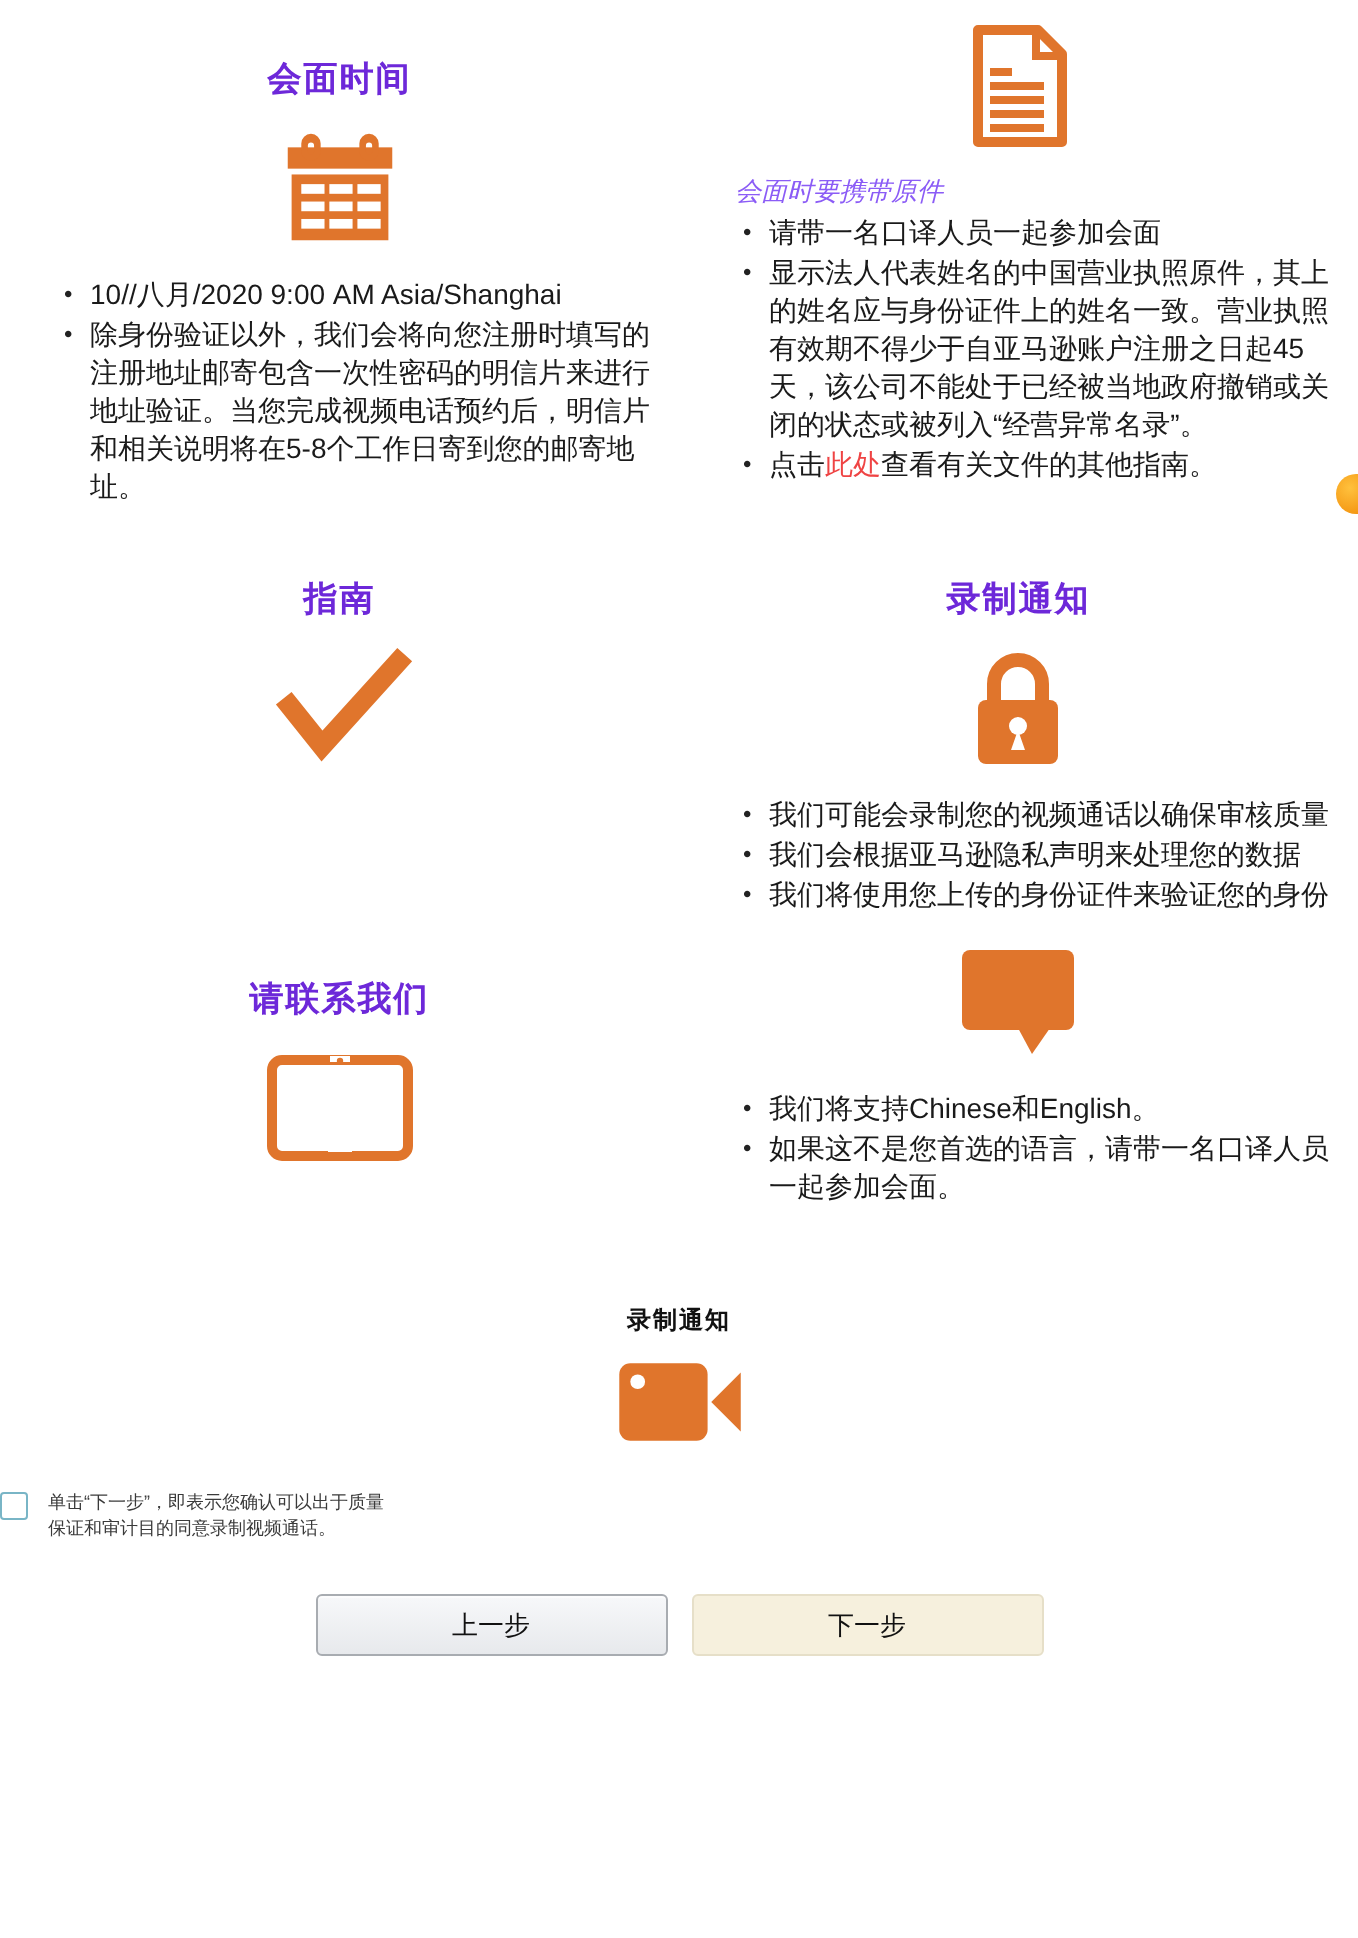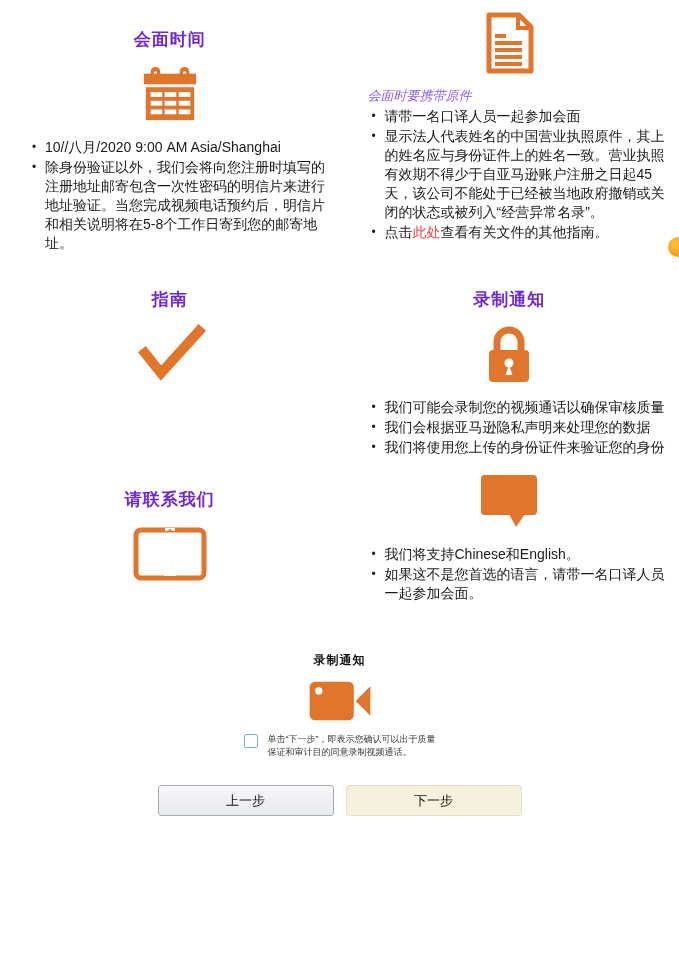--- a/index.html
+++ b/index.html
@@ -31,22 +31,22 @@
   ul.bullets li { position:relative; padding-left:15px; margin-bottom:1px; }
   ul.bullets li::before {
     content:"•"; position:absolute; left:2px; top:0; font-size:12px; color:#222;
   }
   .link { color:#ef4444; cursor:pointer; }
   
   .recording { text-align:center; margin-top:48px; }
   .recording-title { font-size:12px; font-weight:bold; letter-spacing:1px; }
   .recording .icon-wrap { height:48px; margin:8px 0 6px 0; }
   .consent-row {
-    display:flex; justify-content:center; align-items:flex-start; gap:10px;
-    margin-top:8px;
+    display:flex; align-items:flex-start; gap:10px;
+    margin-top:20px;
   }
   .checkbox {
     width:14px; height:14px; border:1px solid #79b5c6; border-radius:2px;
     background:#fff; margin-top:1px; flex:0 0 auto; cursor:pointer;
   }
   .consent-text {
     width:168px; font-size:9px; line-height:13px; text-align:left; color:#3a3a3a;
   }
   .btn-row {
     display:flex; justify-content:center; gap:12px; margin-top:26px;

